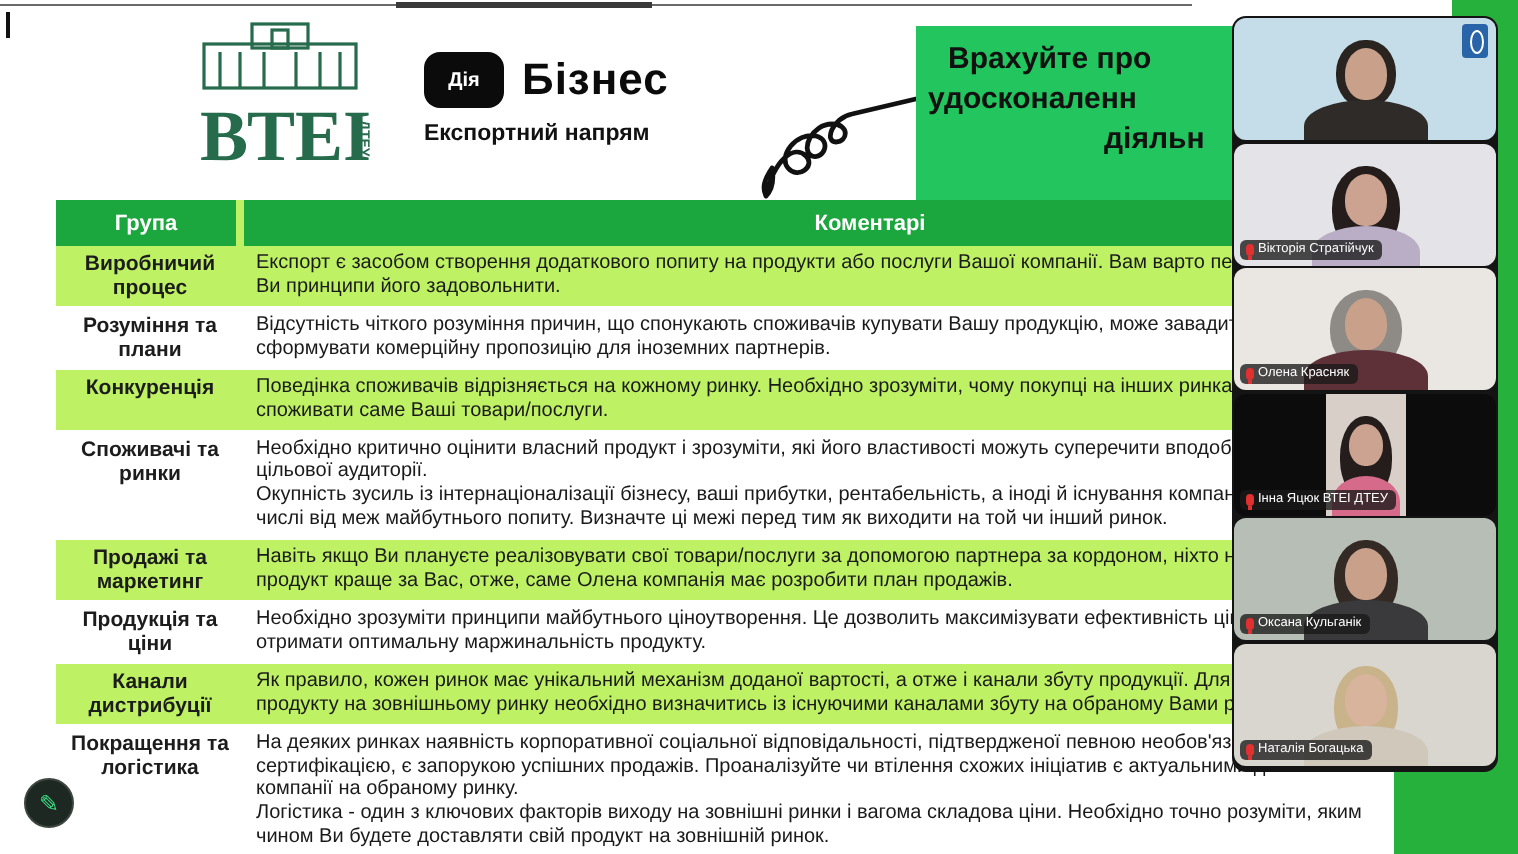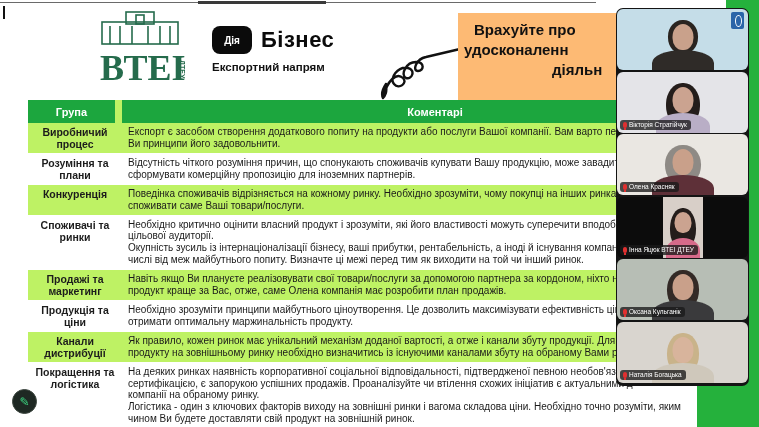--- a/index.html
+++ b/index.html
@@ -23,31 +23,31 @@
   .diia-row{display:flex;align-items:center;gap:9px;}
   .diia-badge{width:40px;height:28px;background:#0b0b0b;border-radius:8px;color:#fff;
     font-size:10px;font-weight:700;display:flex;align-items:center;justify-content:center;}
   .diia-title{font-size:22px;font-weight:700;color:#0b0b0b;letter-spacing:.5px;}
   .diia-sub{margin-top:7px;font-size:11.5px;font-weight:700;color:#111;}
 
   
   .doodle{position:absolute;left:380px;top:44px;}
 
   
-  .callout{position:absolute;left:458px;top:13px;width:194px;height:94px;background:#fdba74;
+  .callout{position:absolute;left:458px;top:13px;width:194px;height:94px;background:#22c55e;
     color:#111;font-weight:700;font-size:15px;line-height:20px;overflow:hidden;padding-top:7px;box-sizing:border-box;}
   .callout div{white-space:nowrap;overflow:hidden;}
   .co-l1{padding-left:16px;}
   .co-l2{padding-left:6px;}
   .co-l3{padding-left:94px;}
 
   
   .tbl{position:absolute;left:28px;top:100px;width:720px;}
   .tbl-head{display:flex;background:#1ca63e;color:#fff;font-weight:700;font-size:11px;height:23px;}
-  .tbl-head .c1{width:94px;display:flex;align-items:center;justify-content:center;border-right:7px solid #bef264;box-sizing:border-box;}
+  .tbl-head .c1{width:94px;display:flex;align-items:center;justify-content:center;border-right:4px solid #bef264;box-sizing:border-box;}
   .tbl-head .c2{flex:1;display:flex;align-items:center;justify-content:center;}
   .row{display:flex;border-bottom:1px solid #fff;}
   .row.alt{background:#bef264;}
   .row .g{width:94px;box-sizing:border-box;padding:3px 4px;font-weight:700;font-size:10.5px;line-height:12px;
     color:#1c1c1c;text-align:center;display:flex;flex-direction:column;justify-content:flex-start;}
   .row .cm{flex:1;box-sizing:border-box;padding:3px 0 3px 6px;font-size:10px;line-height:11.8px;color:#1a1a1a;overflow:hidden;}
   .row .cm div{white-space:nowrap;overflow:hidden;}
 
   
   .pencil-btn{position:absolute;left:12px;top:389px;width:23px;height:23px;border-radius:50%;

